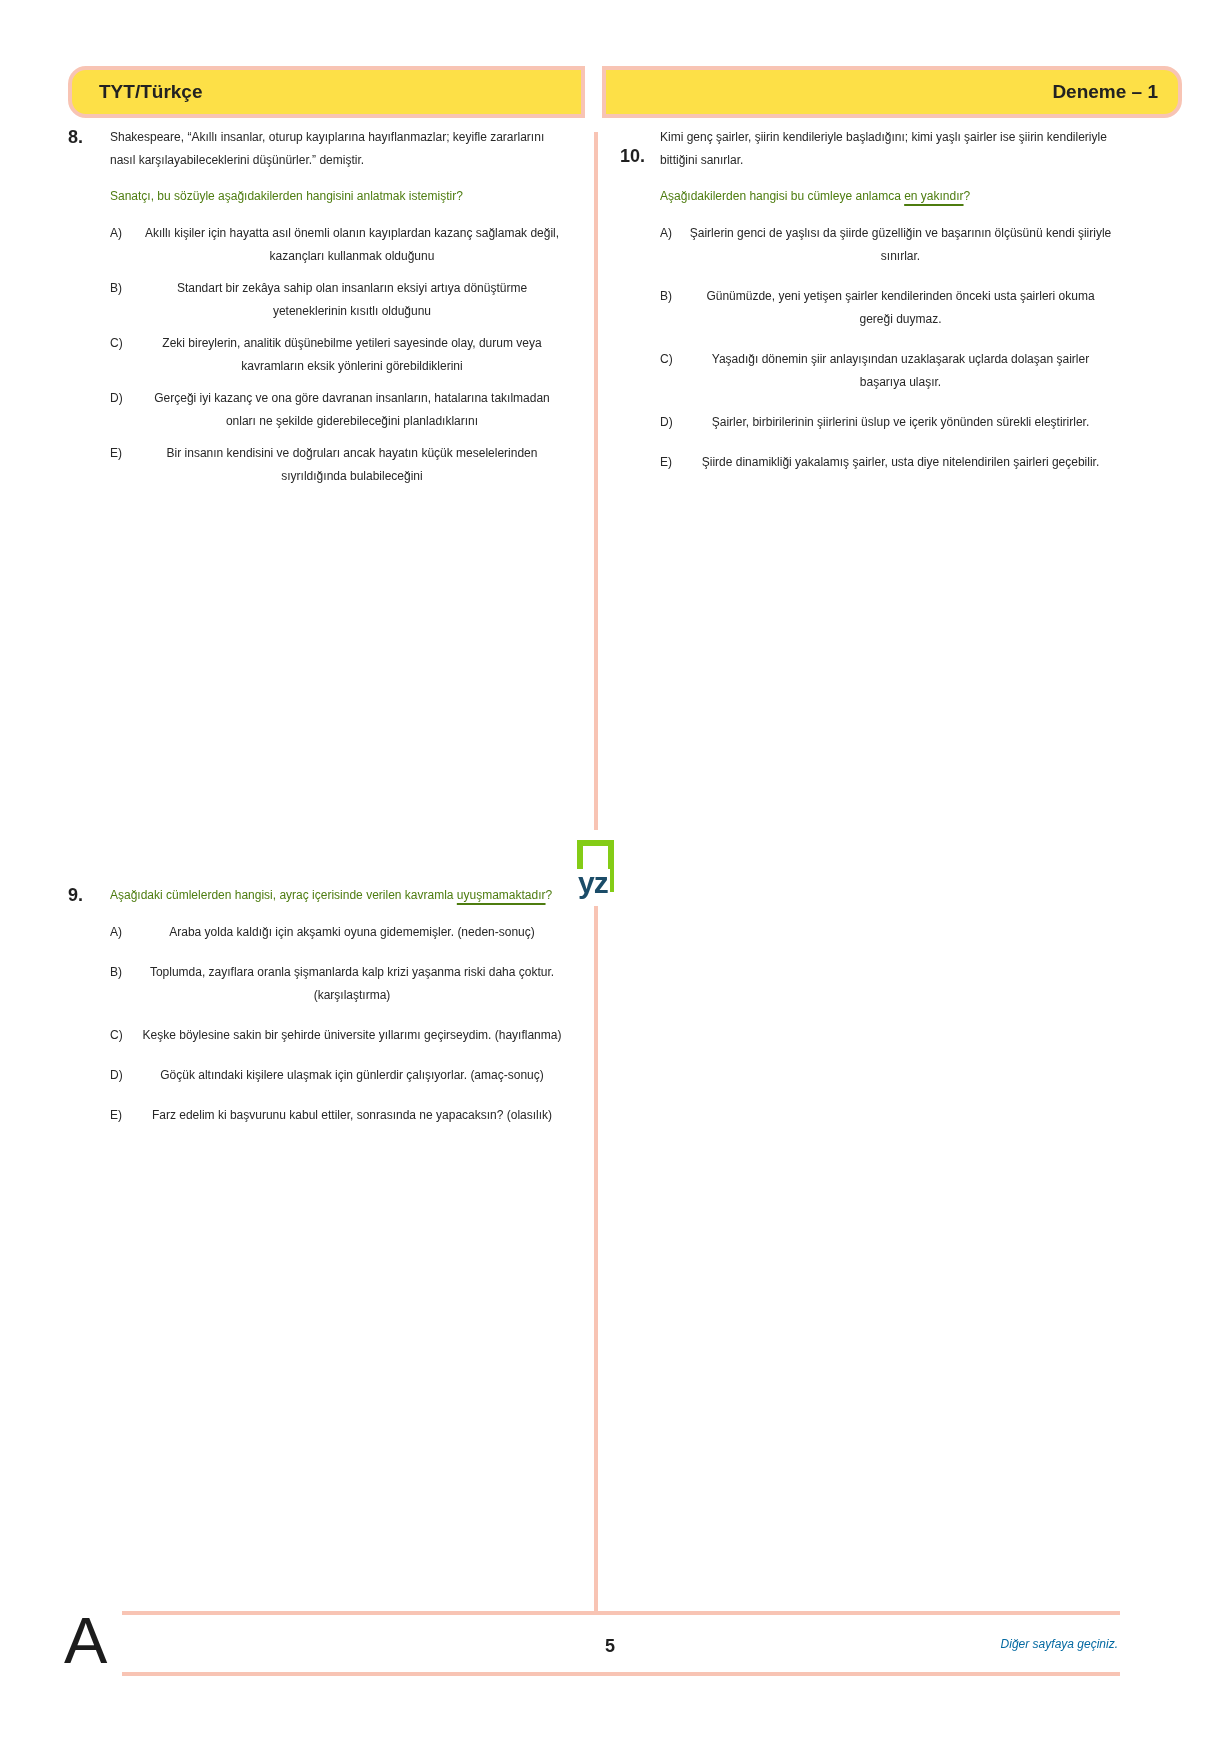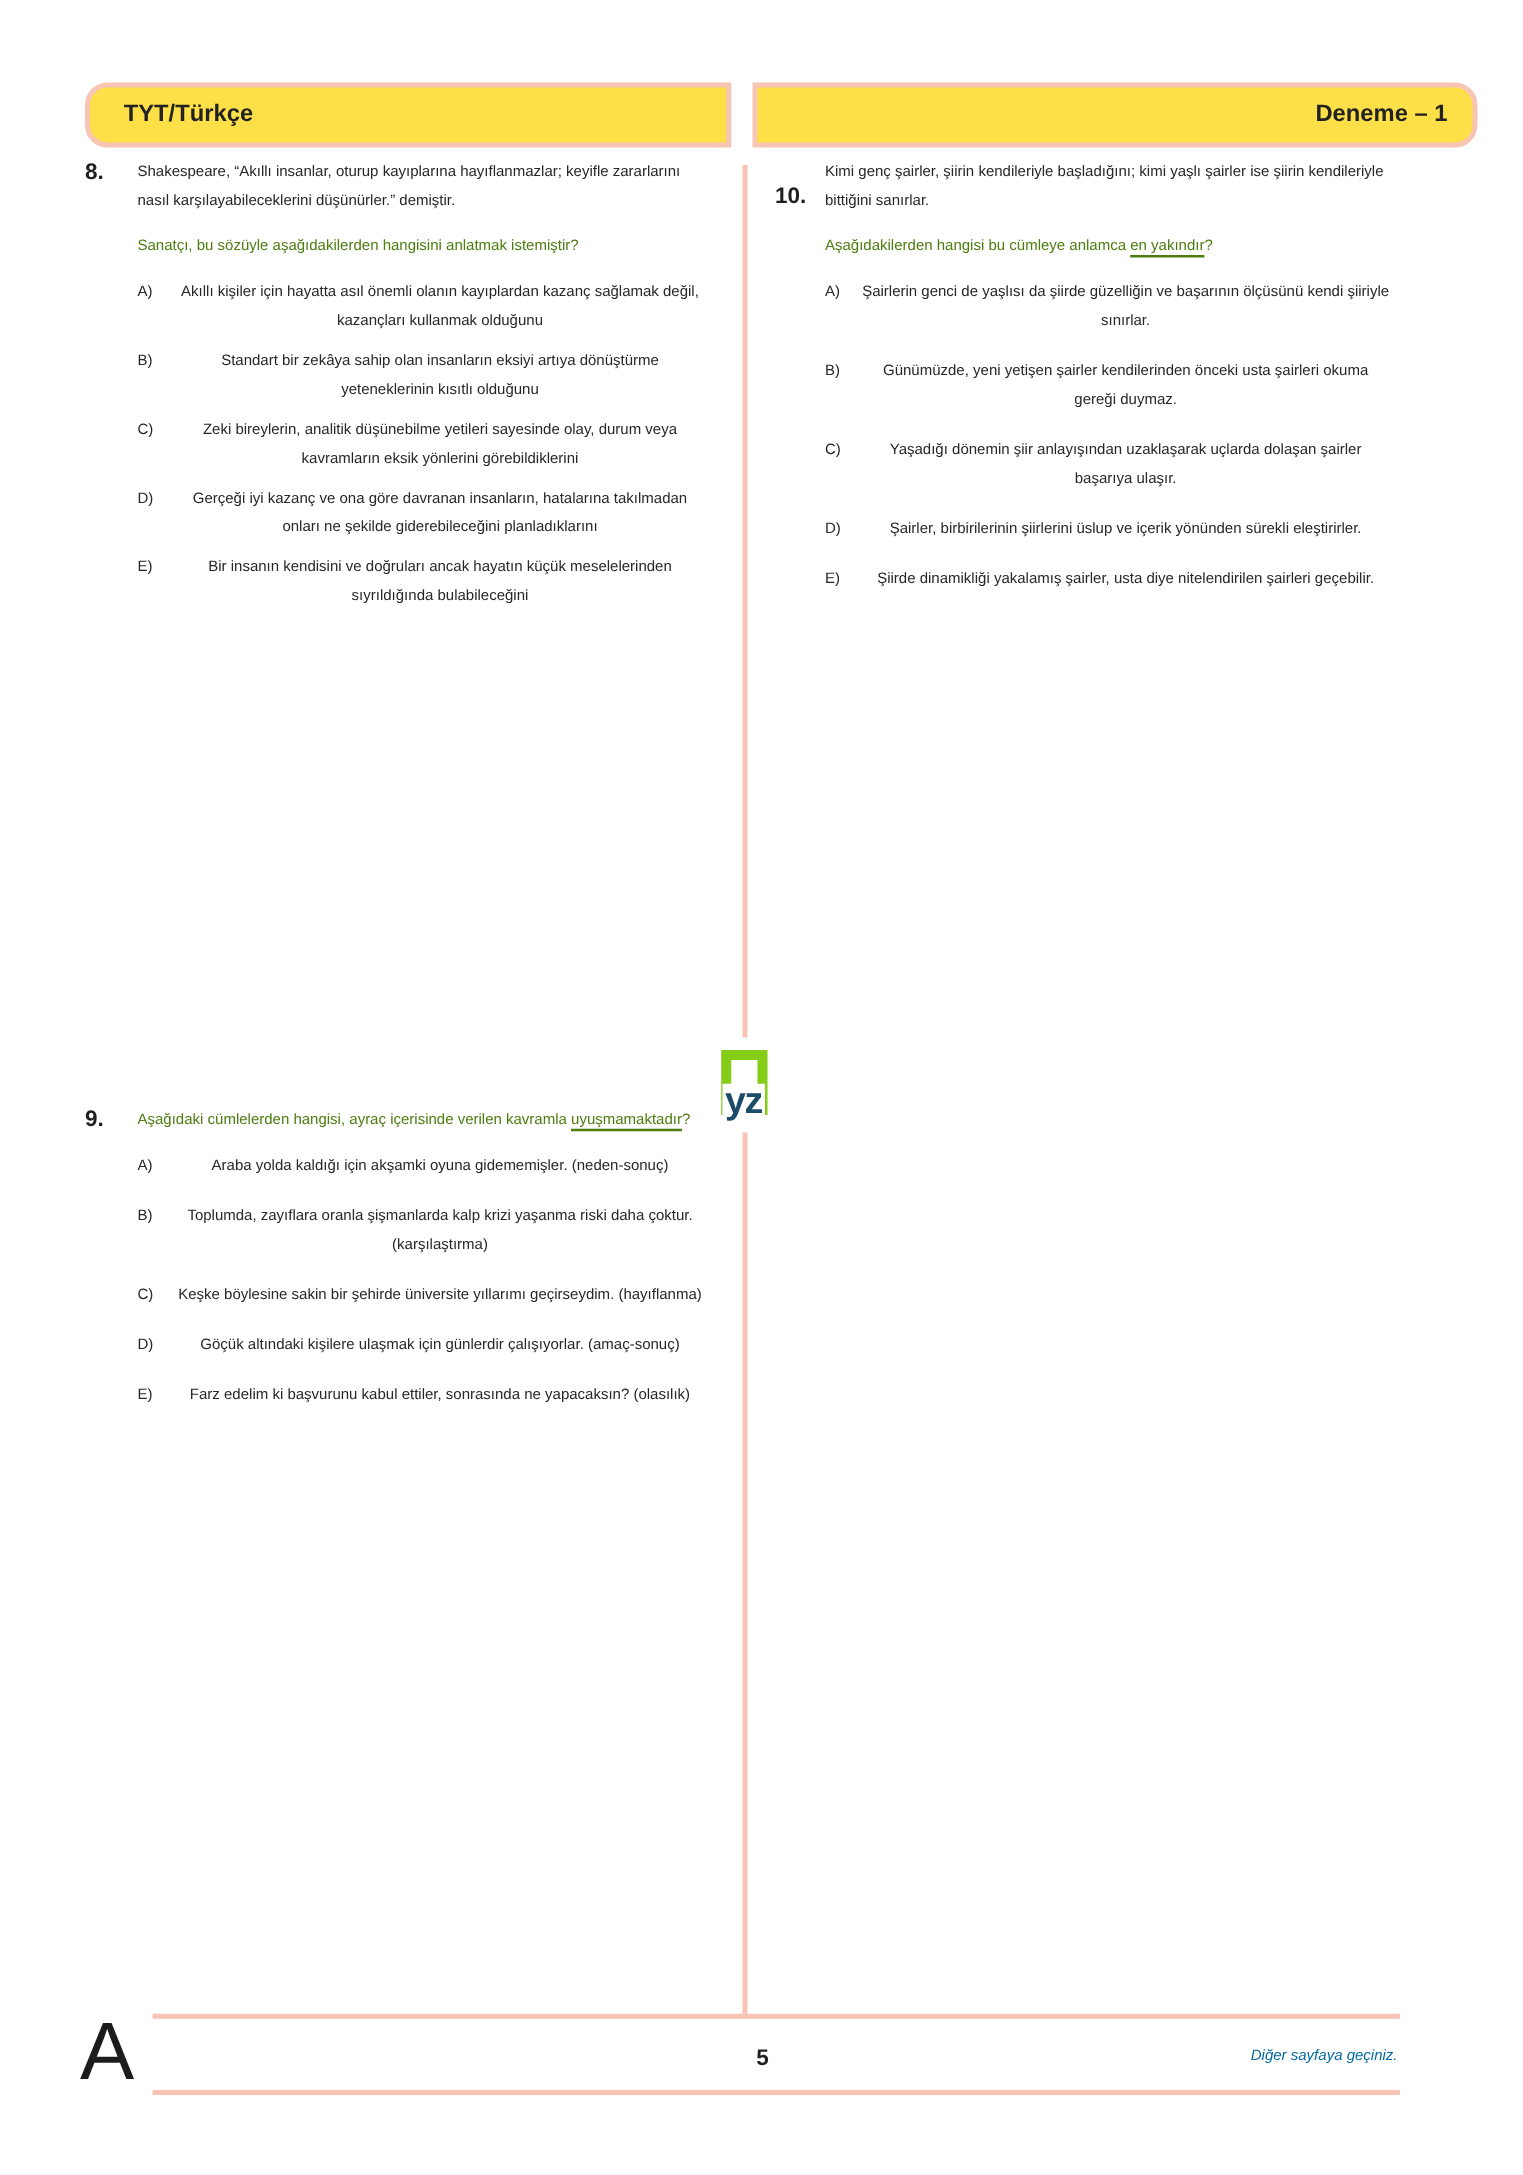--- a/index.html
+++ b/index.html
@@ -18,21 +18,21 @@
   }
   .header-box.left  { left:68px;  width:517px; border-radius:18px 0 0 18px; padding-left:27px; }
   .header-box.right { left:602px; width:580px; border-radius:0 18px 18px 0; justify-content:flex-end; padding-right:20px; }
 
   
   .vline { position:absolute; left:594px; width:4px; background:#f8c4b4; }
   .vline.seg1 { top:132px; height:698px; }
   .vline.seg2 { top:906px; height:705px; }
   .logo-box {
     position:absolute; left:577px; top:840px; width:37px; height:52px;
-    border:8px solid #84cc16; background:#fff;
+    border:6px solid #84cc16; background:#fff;
   }
   .logo-text {
     position:absolute; left:-7px; bottom:-10px; background:#fff; padding:0 2px;
     font-weight:bold; font-size:30px; line-height:27px; letter-spacing:-1px;
     color:#1b4c68;
   }
 
   
   .question { position:absolute; display:flex; }
   .q8  { left:68px;  top:126px; width:497px; }

